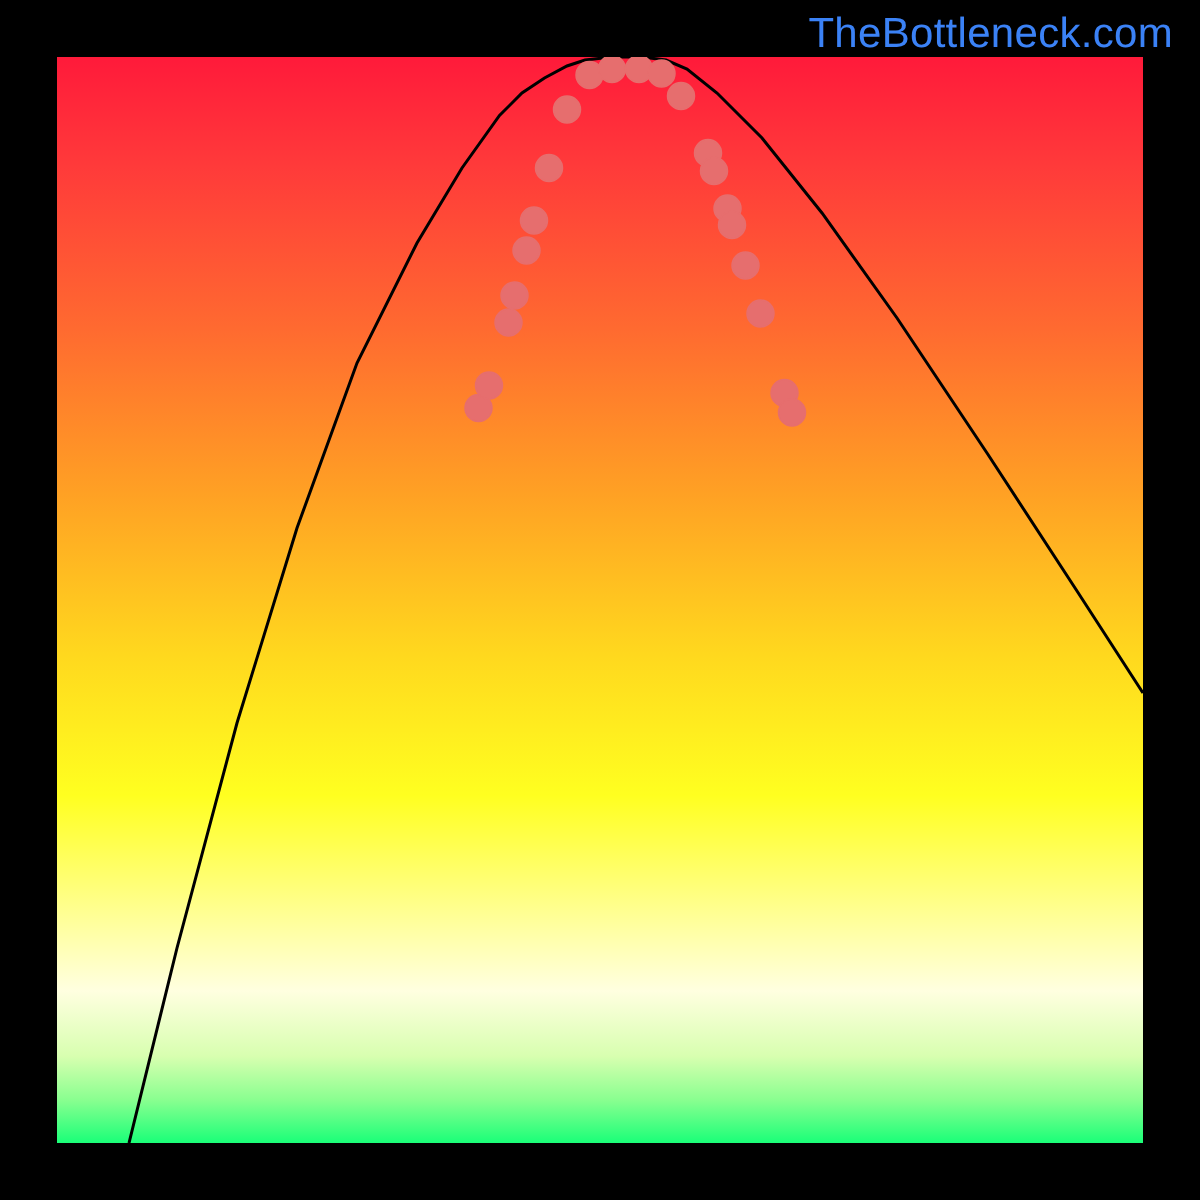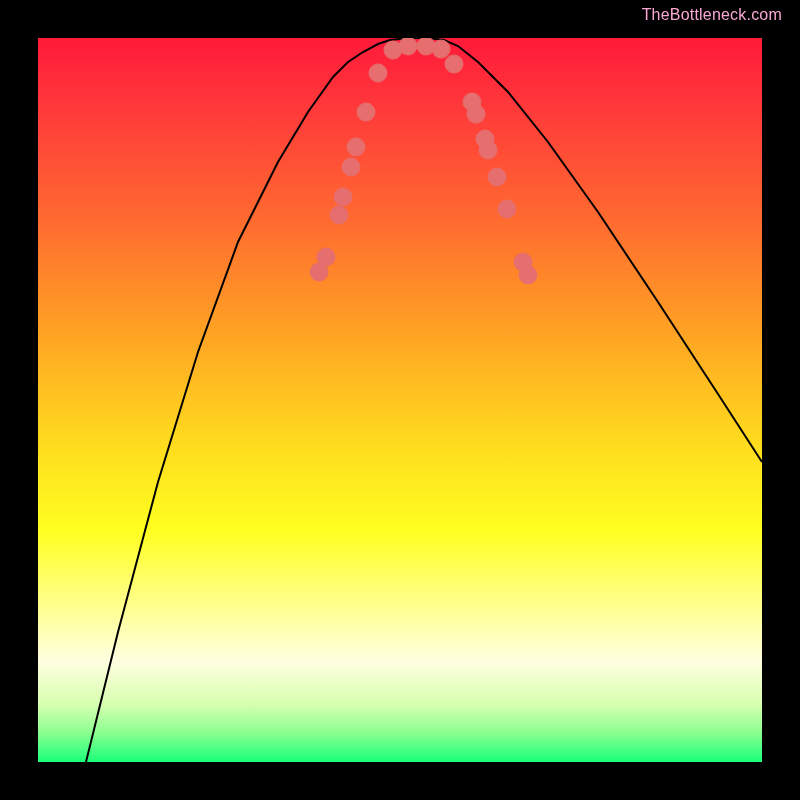--- a/index.html
+++ b/index.html
@@ -8,22 +8,22 @@
     height: 800px;
     background: #000;
     position: relative;
     overflow: hidden;
     font-family: Arial, Helvetica, sans-serif;
   }
   .watermark {
     position: absolute;
     top: 6px;
     right: 18px;
-    color: #f9a8d4;
-    font-size: 16px;
+    color: #3b82f6;
+    font-size: 28px;
     font-weight: 400;
     letter-spacing: 0.2px;
     z-index: 10;
   }
   .plot-area {
     position: absolute;
     left: 38px;
     top: 38px;
     width: 724px;
     height: 724px;

